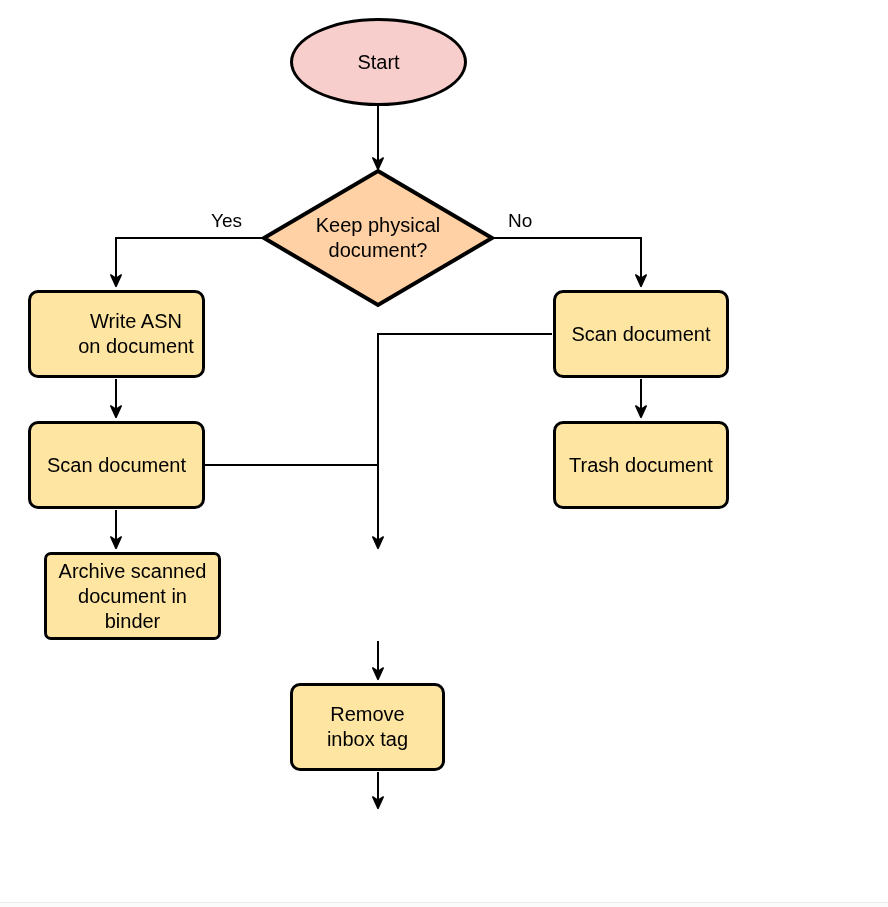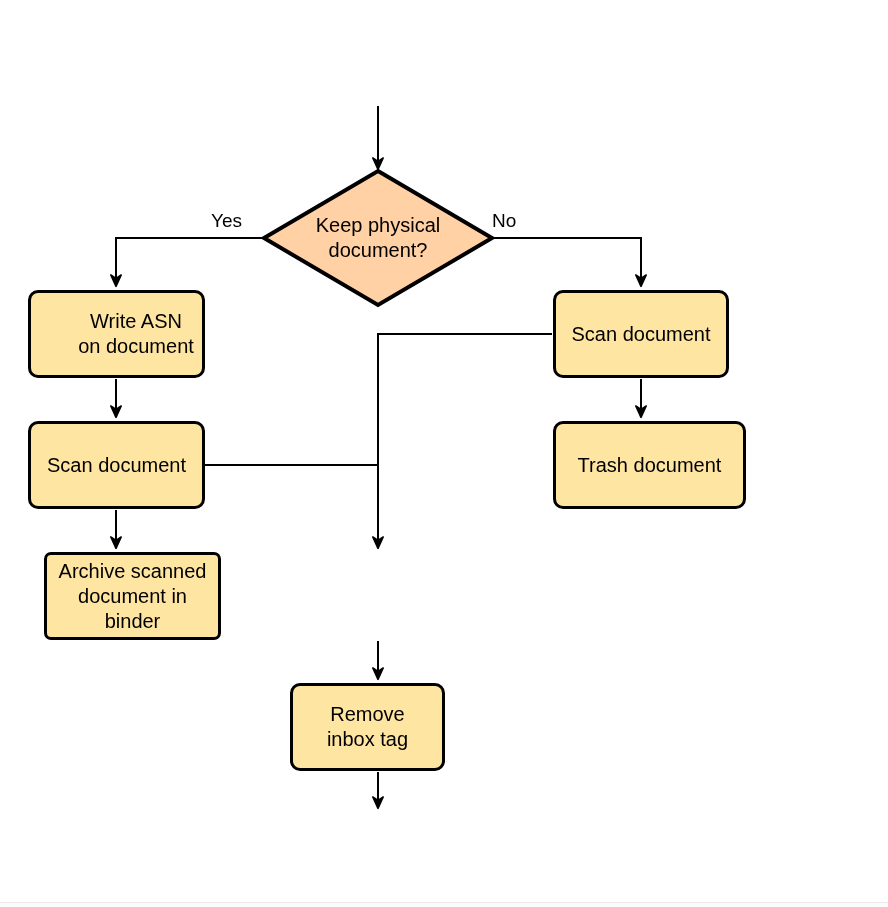--- a/index.html
+++ b/index.html
@@ -85,27 +85,27 @@
     background: #fbfbfb;
     border-top: 1px solid var(--bottom-divider, #e9e9e9);
   }
 
   
   #n-start        { left: 290px; top: 18px;  width: 177px; height: 88px; }
   #n-write-asn    { left: 28px;  top: 290px; width: 177px; height: 88px; padding-left: 39px; }
   #n-scan-left    { left: 28px;  top: 421px; width: 177px; height: 88px; }
   #n-archive      { left: 44px;  top: 552px; width: 177px; height: 88px; border-radius: 7px; }
   #n-scan-right   { left: 553px; top: 290px; width: 176px; height: 88px; }
-  #n-trash        { left: 553px; top: 421px; width: 193px; height: 88px; }
+  #n-trash        { left: 553px; top: 421px; width: 176px; height: 88px; }
   #n-tagging      { left: 290px; top: 552px; width: 177px; height: 88px; }
   #n-remove-inbox { left: 290px; top: 683px; width: 155px; height: 88px; }
   #n-end          { left: 290px; top: 812px; width: 177px; height: 87px; }
   #n-decision-label { left: 278px; top: 200px; width: 200px; height: 76px; }
   #lbl-yes { left: 211px; top: 211px; }
-  #lbl-no  { left: 492px; top: 211px; }
+  #lbl-no  { left: 508px; top: 211px; }
 </style>
 </head>
 <body>
 
 <div class="canvas">
 
   <svg class="layer" width="888" height="907" viewBox="0 0 888 907">
     <defs>
       <marker id="arrow" markerUnits="userSpaceOnUse" markerWidth="15" markerHeight="15" refX="12.5" refY="7" orient="auto">
         <path d="M1.5,1.8 L12.8,7 L1.5,12.2 L5,7 Z" fill="#000000" stroke="#000000" stroke-width="1.6" stroke-linejoin="round"></path>
@@ -119,20 +119,21 @@
     <path class="edge" d="M116,510 L116,548" marker-end="url(#arrow)"></path>
     <path class="edge" d="M641,379 L641,417" marker-end="url(#arrow)"></path>
     <path class="edge" d="M552,334 L378,334 L378,548" marker-end="url(#arrow)"></path>
     <path class="edge" d="M205,465 L378,465"></path>
     <path class="edge" d="M378,641 L378,679" marker-end="url(#arrow)"></path>
     <path class="edge" d="M378,772 L378,808" marker-end="url(#arrow)"></path>
 
     <polygon class="decision-shape" points="378,171 492,238 378,305 264,238"></polygon>
   </svg>
 
+  <div class="node terminal" id="n-start">Start</div>
 
   <div class="node diamond-text" id="n-decision-label">Keep physical
 document?</div>
 
   <div class="edge-label" id="lbl-yes">Yes</div>
   <div class="edge-label" id="lbl-no">No</div>
 
   <div class="node process" id="n-write-asn">Write ASN
 on document</div>
   <div class="node process" id="n-scan-left">Scan document</div>

